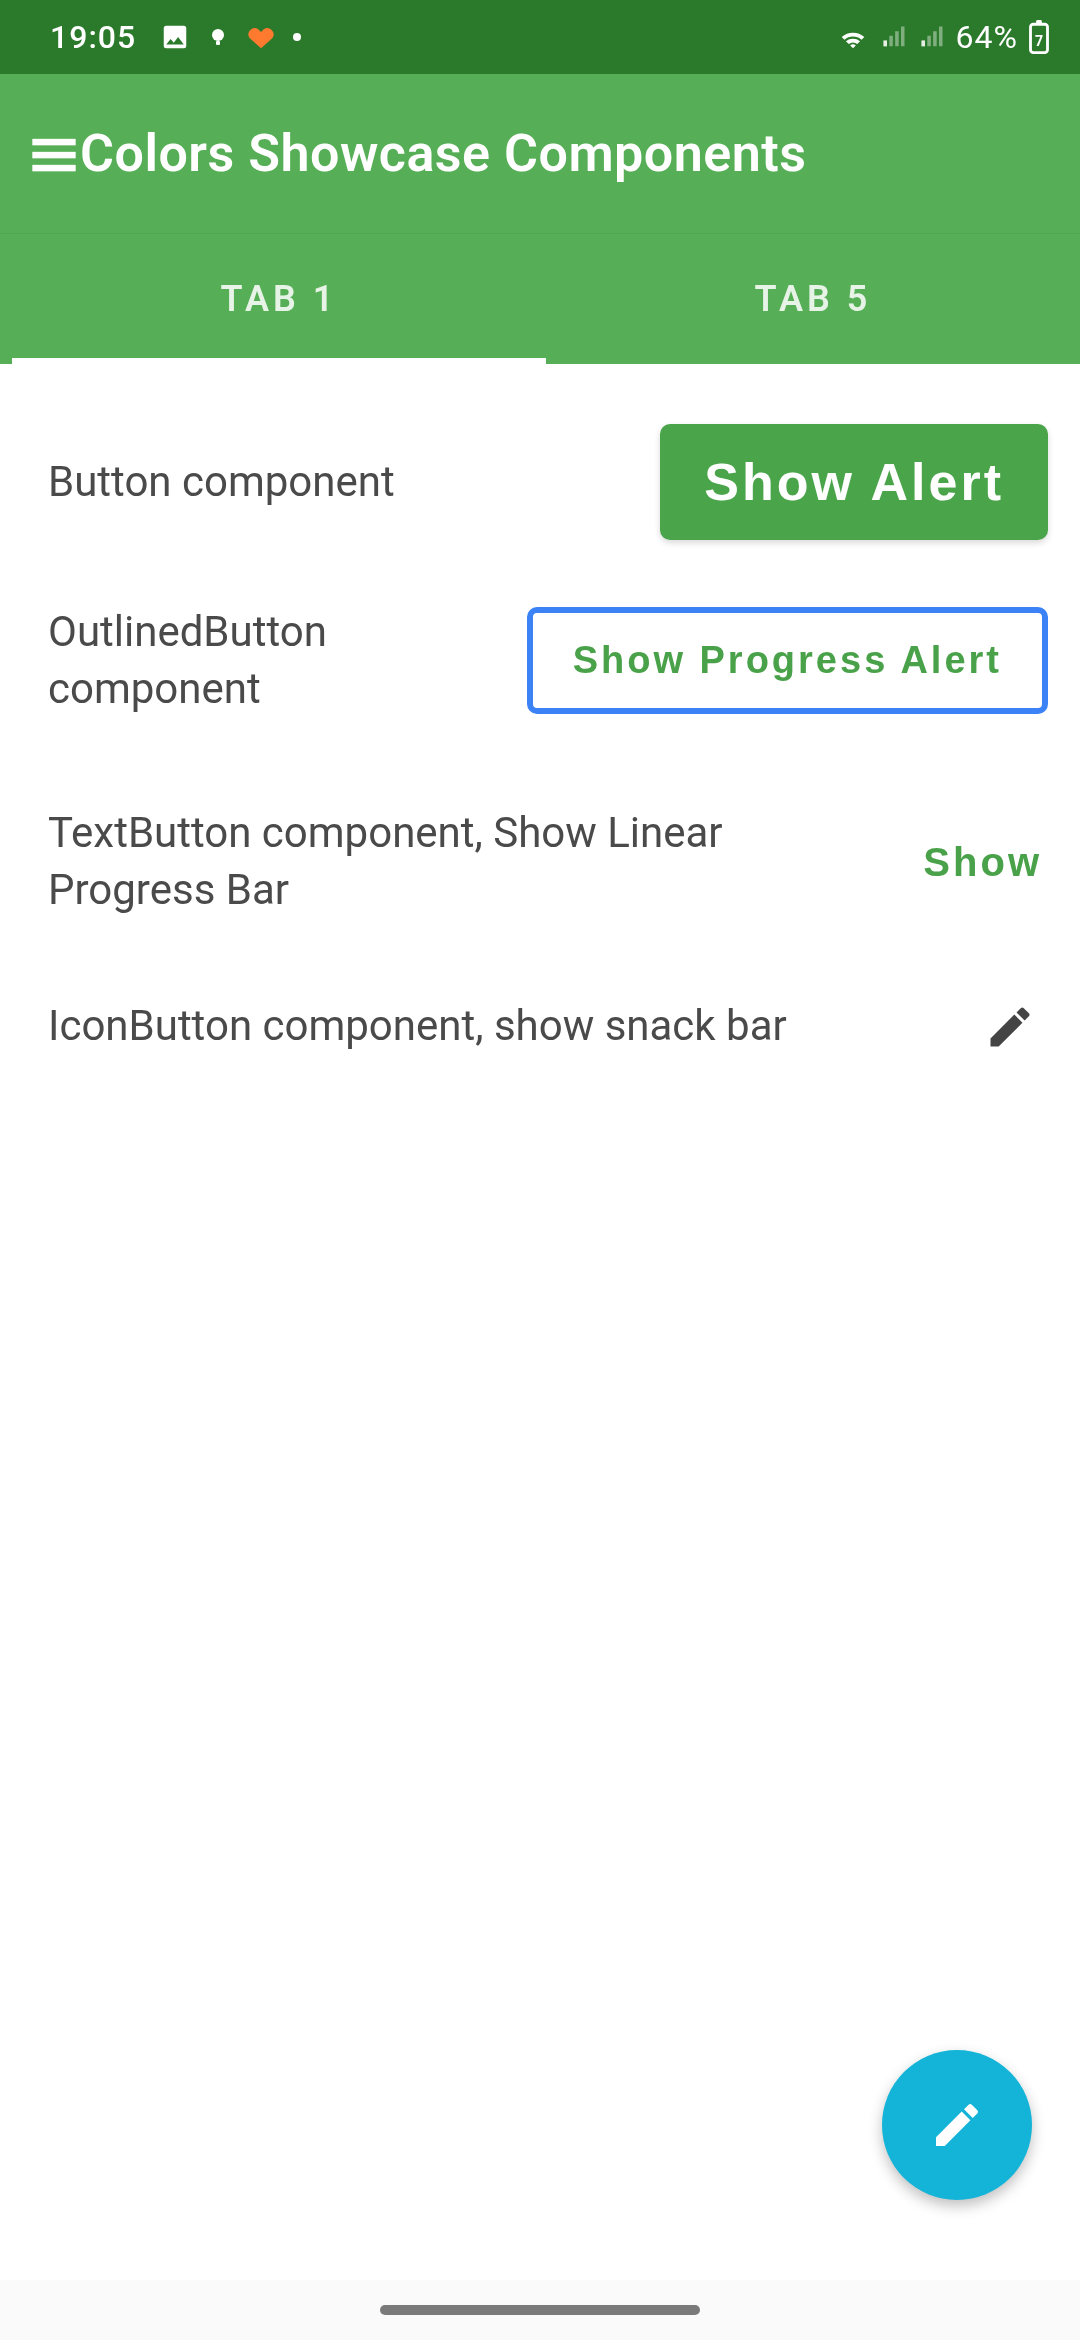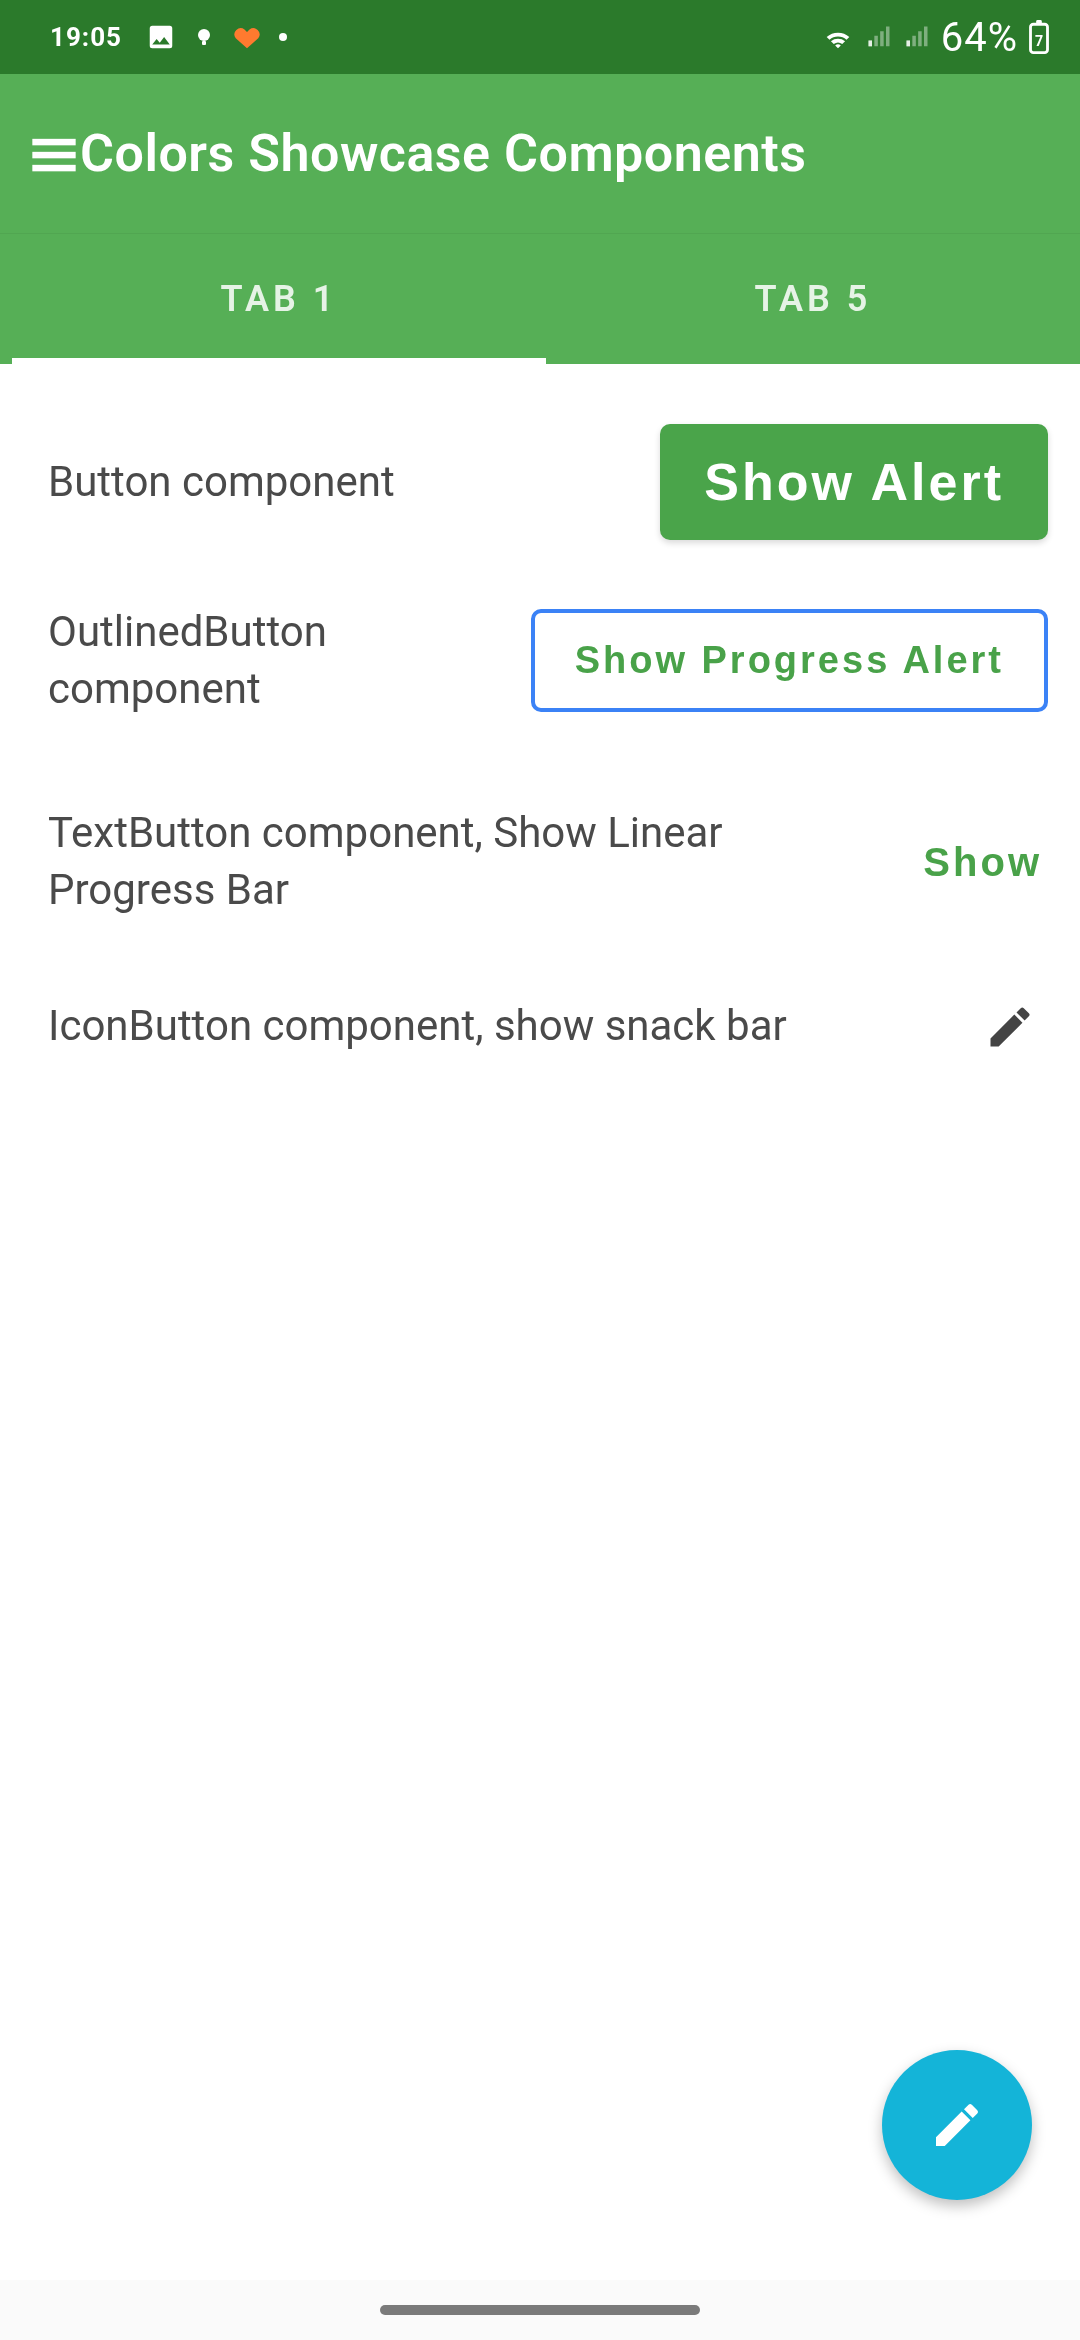--- a/index.html
+++ b/index.html
@@ -9,23 +9,23 @@
   .status-bar {
     height: 74px;
     background: #2b7a2b;
     display: flex;
     align-items: center;
     justify-content: space-between;
     padding: 0 30px 0 50px;
     color: #fff;
   }
   .status-left { display: flex; align-items: center; gap: 16px; font-size: 32px; font-weight: 500; }
-  .status-left .time { font-size: 26px; letter-spacing: 1px; margin-right: 8px; font-weight: bold; }
+  .status-left .time { font-size: 32px; letter-spacing: 1px; margin-right: 8px; }
   .status-right { display: flex; align-items: center; gap: 10px; font-size: 32px; }
-  .status-right .batt { font-size: 40px; letter-spacing: 1px; }
+  .status-right .batt { font-size: 32px; letter-spacing: 1px; }
 
   
   .app-bar {
     height: 160px;
     background: #56af56;
     display: flex;
     align-items: center;
     padding: 0 28px;
     border-bottom: 1px solid rgba(0,0,0,0.05);
   }
@@ -89,21 +89,21 @@
     padding: 28px 44px;
     font-size: 52px;
     font-weight: 700;
     letter-spacing: 3px;
     box-shadow: 0 3px 6px rgba(0,0,0,0.15);
     margin-left: 40px;
   }
   .btn-outlined {
     background: #fff;
     color: #49a249;
-    border: 4px solid #3b82f6;
+    border: 6px solid #3b82f6;
     border-radius: 10px;
     padding: 26px 40px;
     font-size: 38px;
     font-weight: 700;
     letter-spacing: 3px;
     min-width: 470px;
     text-align: center;
   }
   .btn-text {
     background: none;

